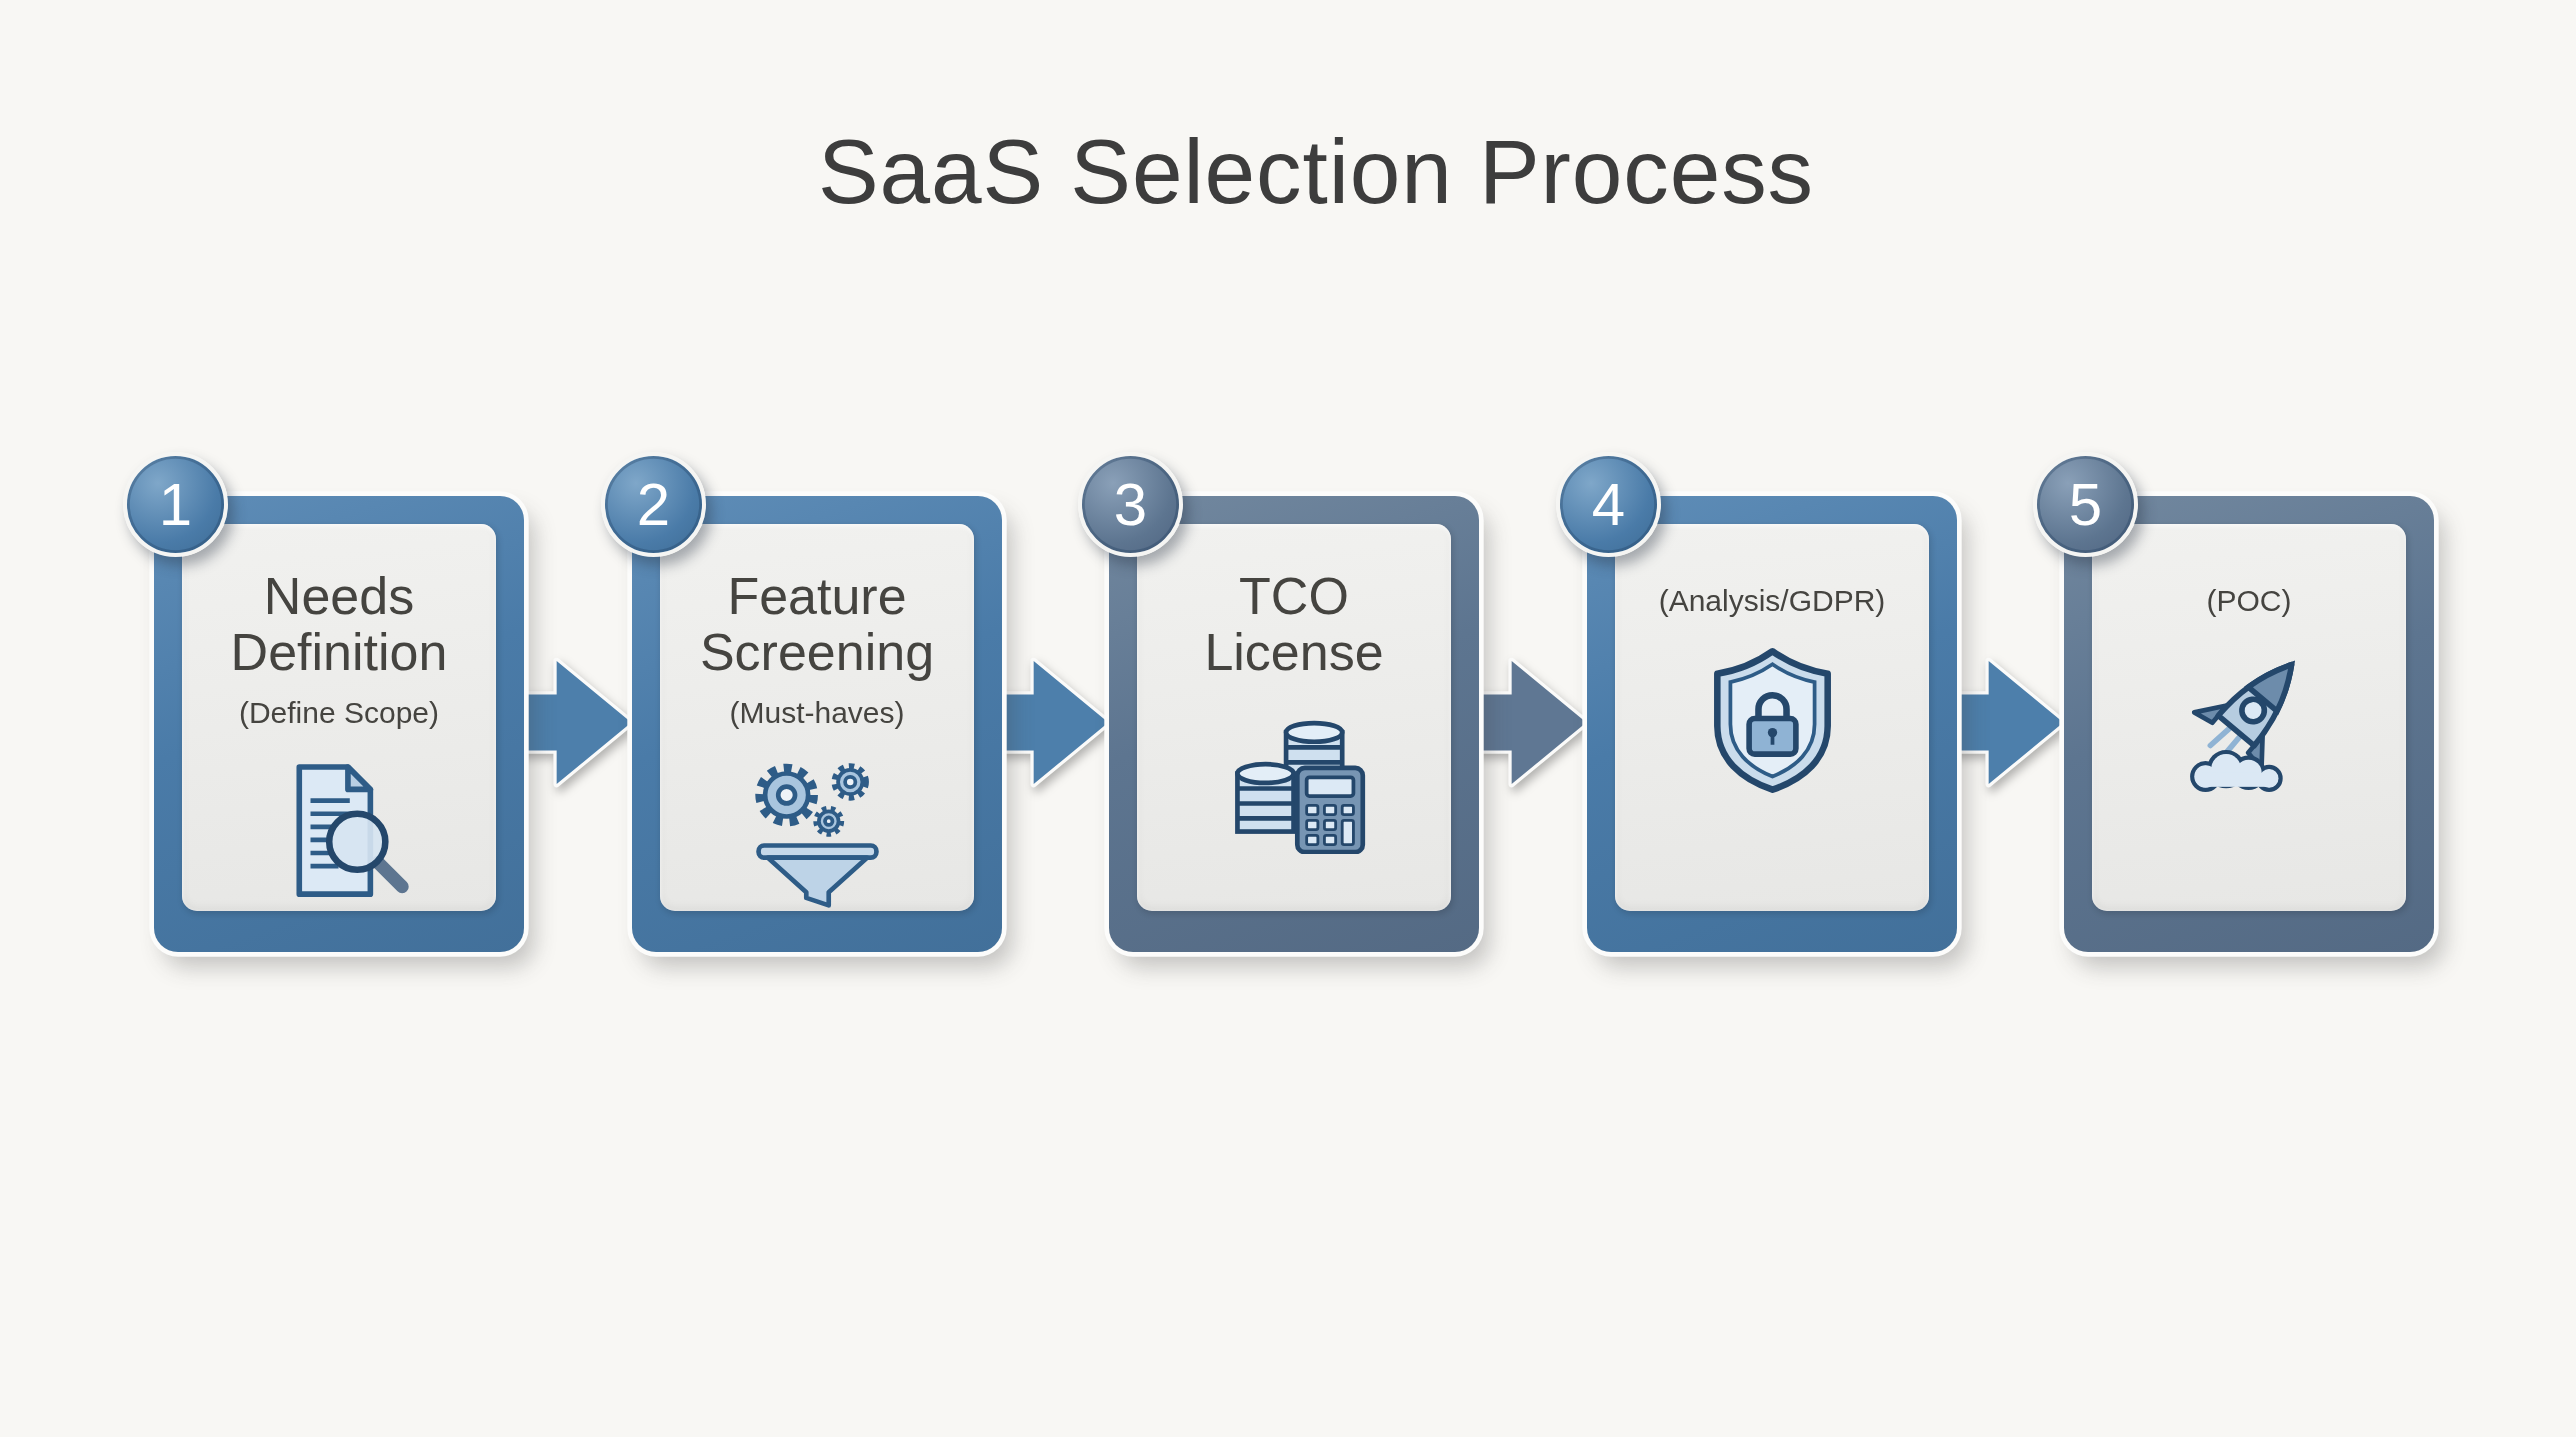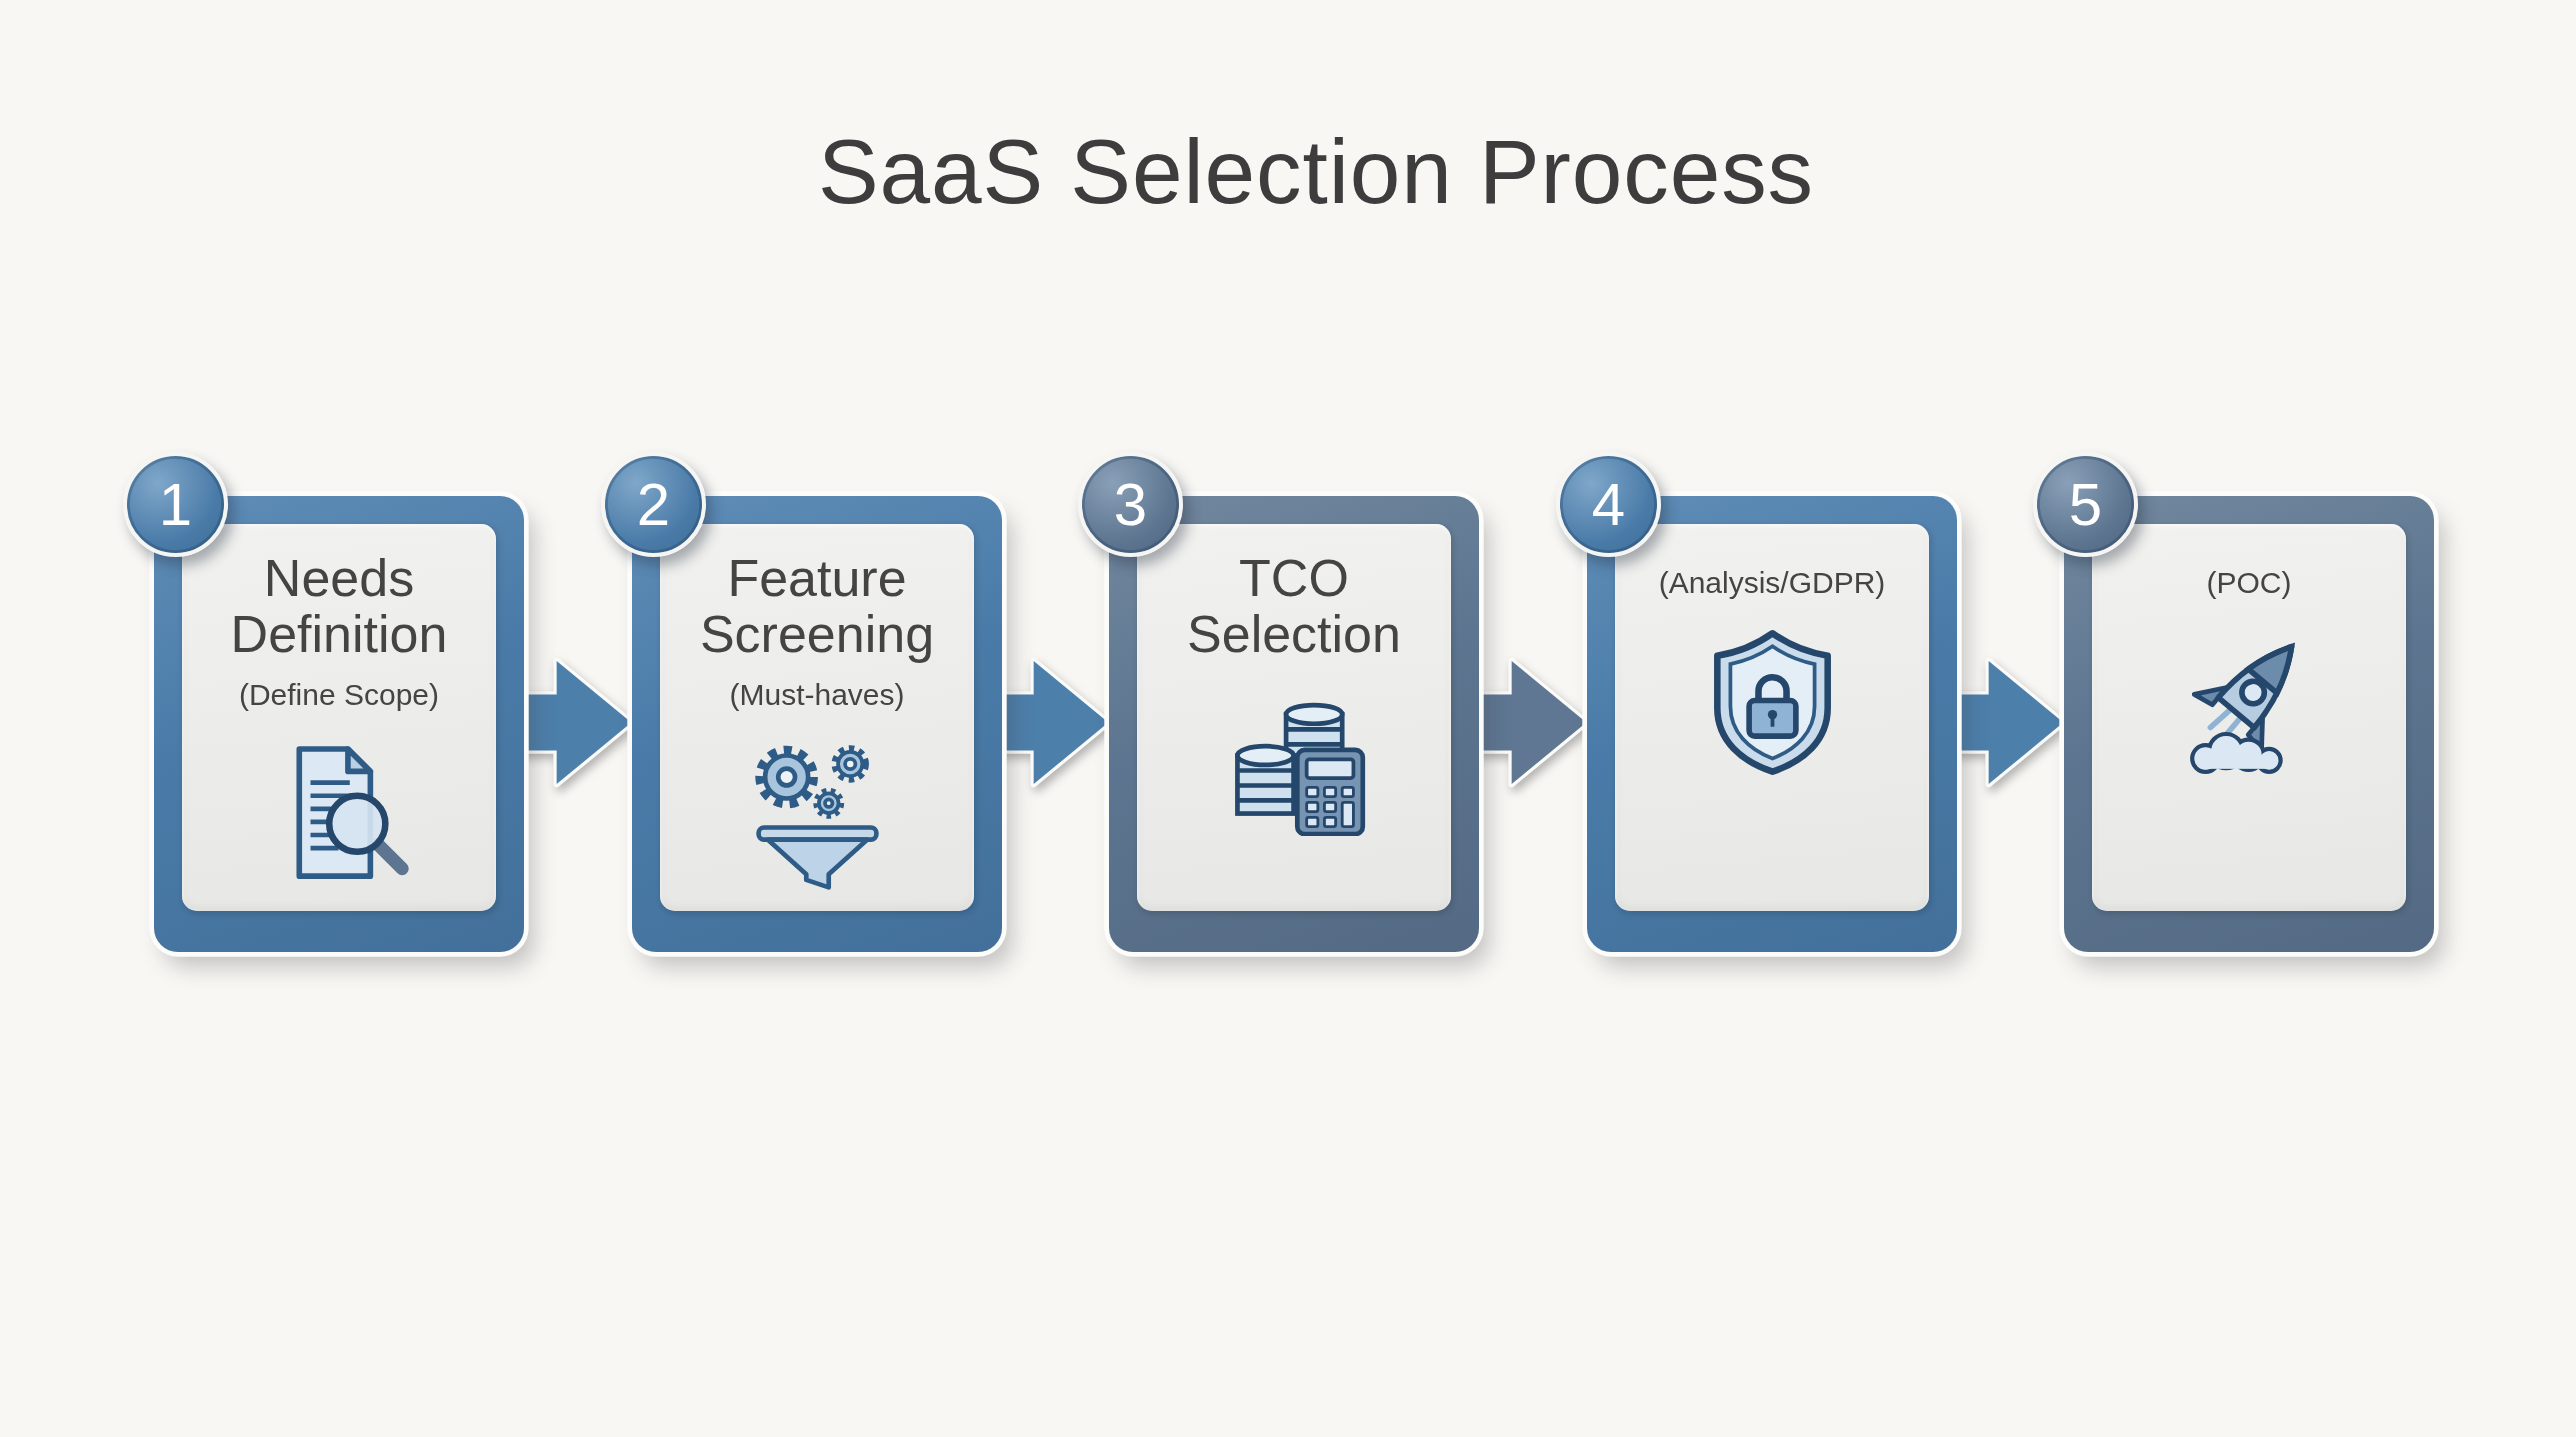--- a/index.html
+++ b/index.html
@@ -35,21 +35,21 @@
   .card-3{left:1109px;}
   .card-4{left:1587px;}
   .card-5{left:2064px;}
 
   .panel{
     width:100%;height:100%;
     border-radius:15px;
     background:linear-gradient(175deg,#f1f1ef 0%,#ebebe9 60%,#e7e7e5 100%);
     box-shadow:inset 0 1.9px 5.6px rgba(255,255,255,.8), inset 0 -2.8px 9.4px rgba(0,0,0,.06), 1.9px 2.8px 6.6px rgba(0,0,0,.14);
     display:flex;flex-direction:column;align-items:center;
-    padding-top:26px;box-sizing:border-box;
+    padding-top:44px;box-sizing:border-box;
     text-align:center;
   }
   .step-title{
     font-size:52px;line-height:56px;font-weight:400;
     color:#454440;max-width:281px;
   }
   .step-subtitle{
     margin-top:7.5px;
     font-size:30px;line-height:49px;font-weight:400;
     color:#454440;white-space:nowrap;
@@ -144,21 +144,21 @@
         <path d="M32 113 L138 113 L97 150 L97 164 L73 156 L73 150 Z" fill="#bdd3e7" class="icon-stroke" stroke-width="5" stroke-linejoin="round"></path>
       </svg>
     </div>
   </div>
 
   <div class="step-card card-3 accent-slate">
     <div class="badge badge-slate">
       <span>3</span>
     </div>
     <div class="panel">
-      <div class="step-title">TCO Selection</div>
+      <div class="step-title">TCO License</div>
       <svg class="step-icon" viewBox="0 0 170 170">
         <g stroke="#24476b" stroke-width="5">
           <rect x="76" y="40" width="60" height="62" fill="#cfe0ef"></rect>
           <path d="M76 56h60 M76 72h60 M76 88h60" fill="none"></path>
           <ellipse cx="106" cy="40" rx="30" ry="10" fill="#e3eef7"></ellipse>
         </g>
         <g stroke="#24476b" stroke-width="5">
           <rect x="24" y="84" width="60" height="62" fill="#cfe0ef"></rect>
           <path d="M24 100h60 M24 116h60 M24 132h60" fill="none"></path>
           <ellipse cx="54" cy="84" rx="30" ry="10" fill="#e3eef7"></ellipse>

